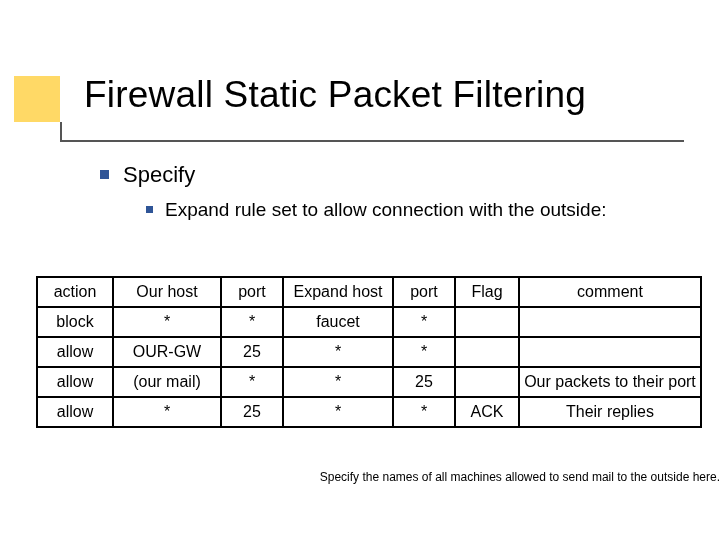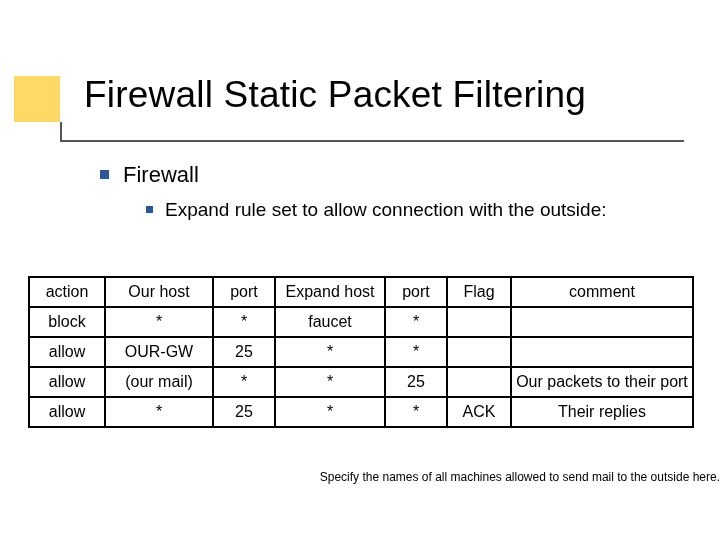--- a/index.html
+++ b/index.html
@@ -86,21 +86,21 @@
     margin-top: -3px;
   }
   .bul2 .txt {
     display: inline-block;
     vertical-align: top;
     width: 480px;
   }
   
   .tbl-wrap {
     position: absolute;
-    left: 28px;
+    left: 36px;
     top: 276px;
     width: 664px;
   }
   table.rules {
     border-collapse: collapse;
     width: 100%;
     table-layout: fixed;
   }
   table.rules th, table.rules td {
     border: 2px solid #000;
@@ -140,21 +140,21 @@
 
 <div class="slide">
 
   <div class="deco-top"></div>
   <div class="deco-vert"></div>
   <div class="deco-line"></div>
 
   <div class="title">Firewall Static Packet Filtering</div>
 
   <div class="bul1">
-    <span class="sq"></span><span>Firewall</span>
+    <span class="sq"></span><span>Specify</span>
   </div>
 
   <div class="bul2">
     <span class="sq"></span><span class="txt">Expand rule set to allow connection with the outside:</span>
   </div>
 
   <div class="tbl-wrap">
     <table class="rules">
       <colgroup>
         <col class="c1">

